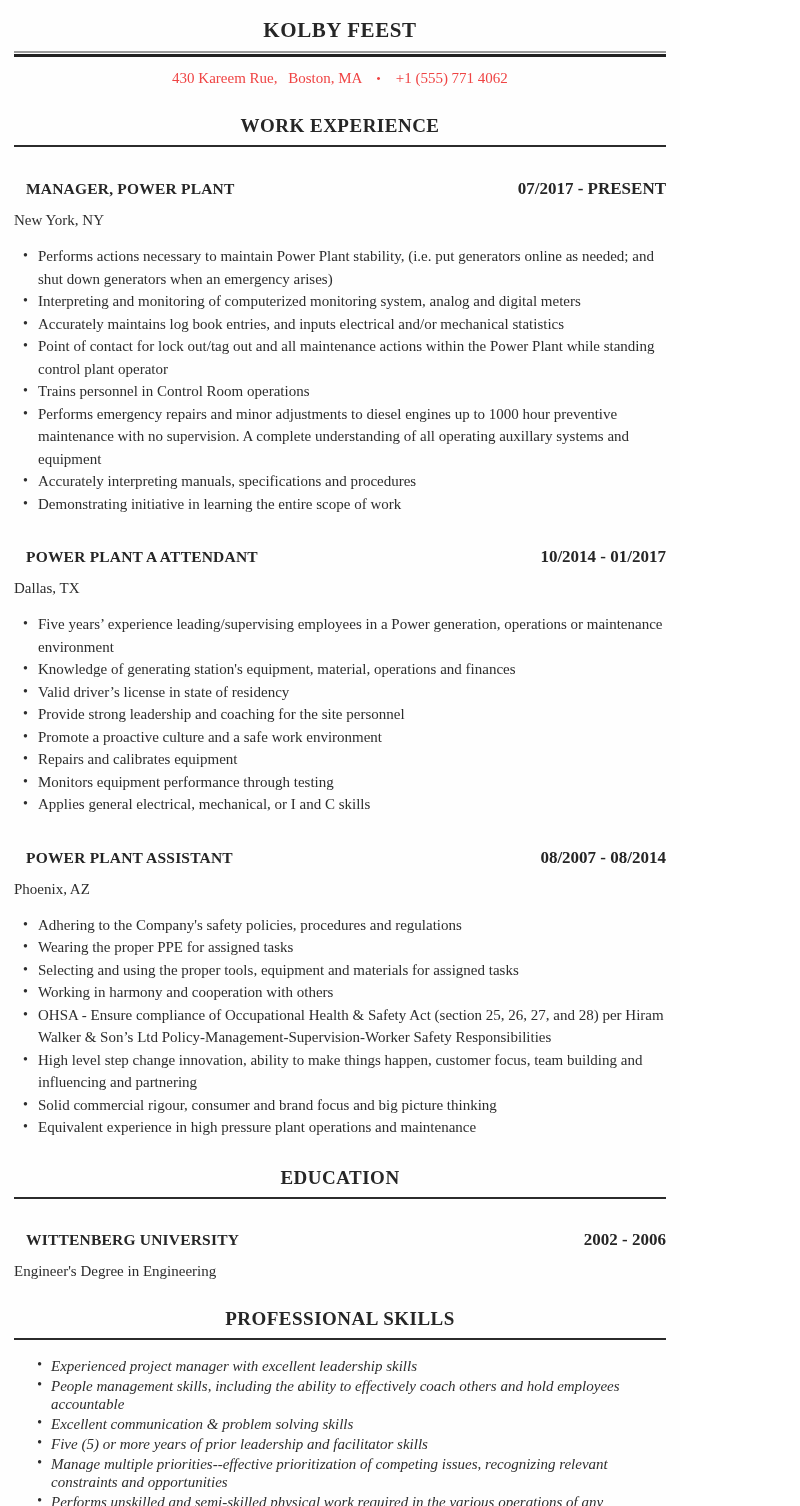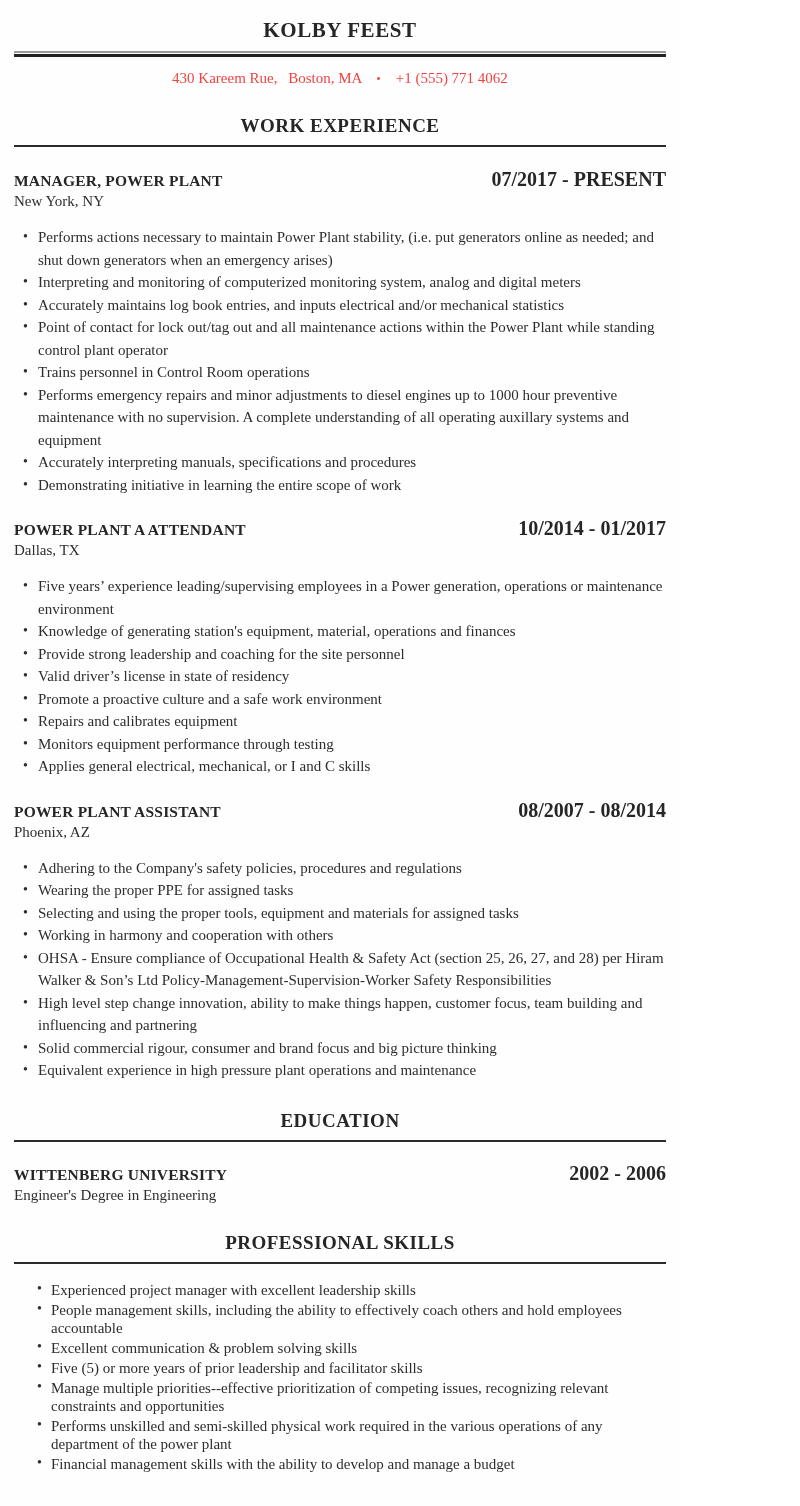--- a/index.html
+++ b/index.html
@@ -7,21 +7,21 @@
     width: 680px;
     height: 1506px;
     box-sizing: border-box;
     padding: 10px 14px 0;
     overflow: hidden;
     background: #fefefe;
     color: #2d2d2d;
     font-family: "Liberation Serif", "DejaVu Serif", serif;
     font-size: 15px;
   }
-  h1, h2, h3 { margin: 0; font-weight: bold; color: #262626; }
+  h1, h2, h3 { margin: 12px; font-weight: bold; color: #262626; }
   .name {
     text-align: center;
     font-size: 21px;
     letter-spacing: 0.6px;
     margin: 8px 0 8px;
   }
   .double-rule {
     height: 1px;
     background: #ffffff;
     border-top: 2px solid #9b9b9b;
@@ -42,33 +42,33 @@
     margin: 28px 0 8px;
   }
   .rule { height: 2px; background: #2b2b2b; }
   .job { margin-top: 21px; }
   .row-head {
     display: flex;
     justify-content: space-between;
     align-items: baseline;
   }
   .row-head h3 { font-size: 15.5px; letter-spacing: 0.2px; }
-  .dates { font-weight: bold; font-size: 20px; color: #262626; white-space: nowrap; }
+  .dates { font-weight: bold; font-size: 17px; color: #262626; white-space: nowrap; }
   .location { margin: 2px 0 0; color: #2d2d2d; }
   ul.bullets { list-style: none; margin: 16px 0 0; padding: 0; }
   ul.bullets li { position: relative; }
   ul.bullets li::before {
     content: "\2022";
     position: absolute;
     font-size: 14px;
   }
   ul.work-bullets li { padding-left: 24px; line-height: 1.5; }
   ul.work-bullets li::before { left: 9px; }
   ul.skills-bullets { margin-top: 17px; }
-  ul.skills-bullets li { padding-left: 37px; line-height: 1.2; margin-bottom: 2px; }
+  ul.skills-bullets li { padding-left: 37px; line-height: 1.2; margin-bottom: 2px; font-style: italic; }
   ul.skills-bullets li::before { left: 23px; }
   .edu-block { margin-top: 20px; }
 </style>
 </head>
 <body>
 
 <div class="page">
 
   <header>
     <h1 class="name">KOLBY FEEST</h1>
@@ -107,22 +107,22 @@
     <article class="job">
       <div class="row-head">
         <h3>POWER PLANT A ATTENDANT</h3>
         <div class="dates">10/2014 - 01/2017</div>
       </div>
       <div class="location">Dallas, TX</div>
       <ul class="bullets work-bullets">
 
       <li>Five years’ experience leading/supervising employees in a Power generation, operations or maintenance environment</li>
           <li>Knowledge of generating station's equipment, material, operations and finances</li>
+          <li>Valid driver’s license in state of residency</li>
           <li>Provide strong leadership and coaching for the site personnel</li>
-          <li>Valid driver’s license in state of residency</li>
           <li>Promote a proactive culture and a safe work environment</li>
           <li>Repairs and calibrates equipment</li>
           <li>Monitors equipment performance through testing</li>
           <li>Applies general electrical, mechanical, or I and C skills</li>
         </ul>
     </article>
 
     <article class="job">
       <div class="row-head">
         <h3>POWER PLANT ASSISTANT</h3>

